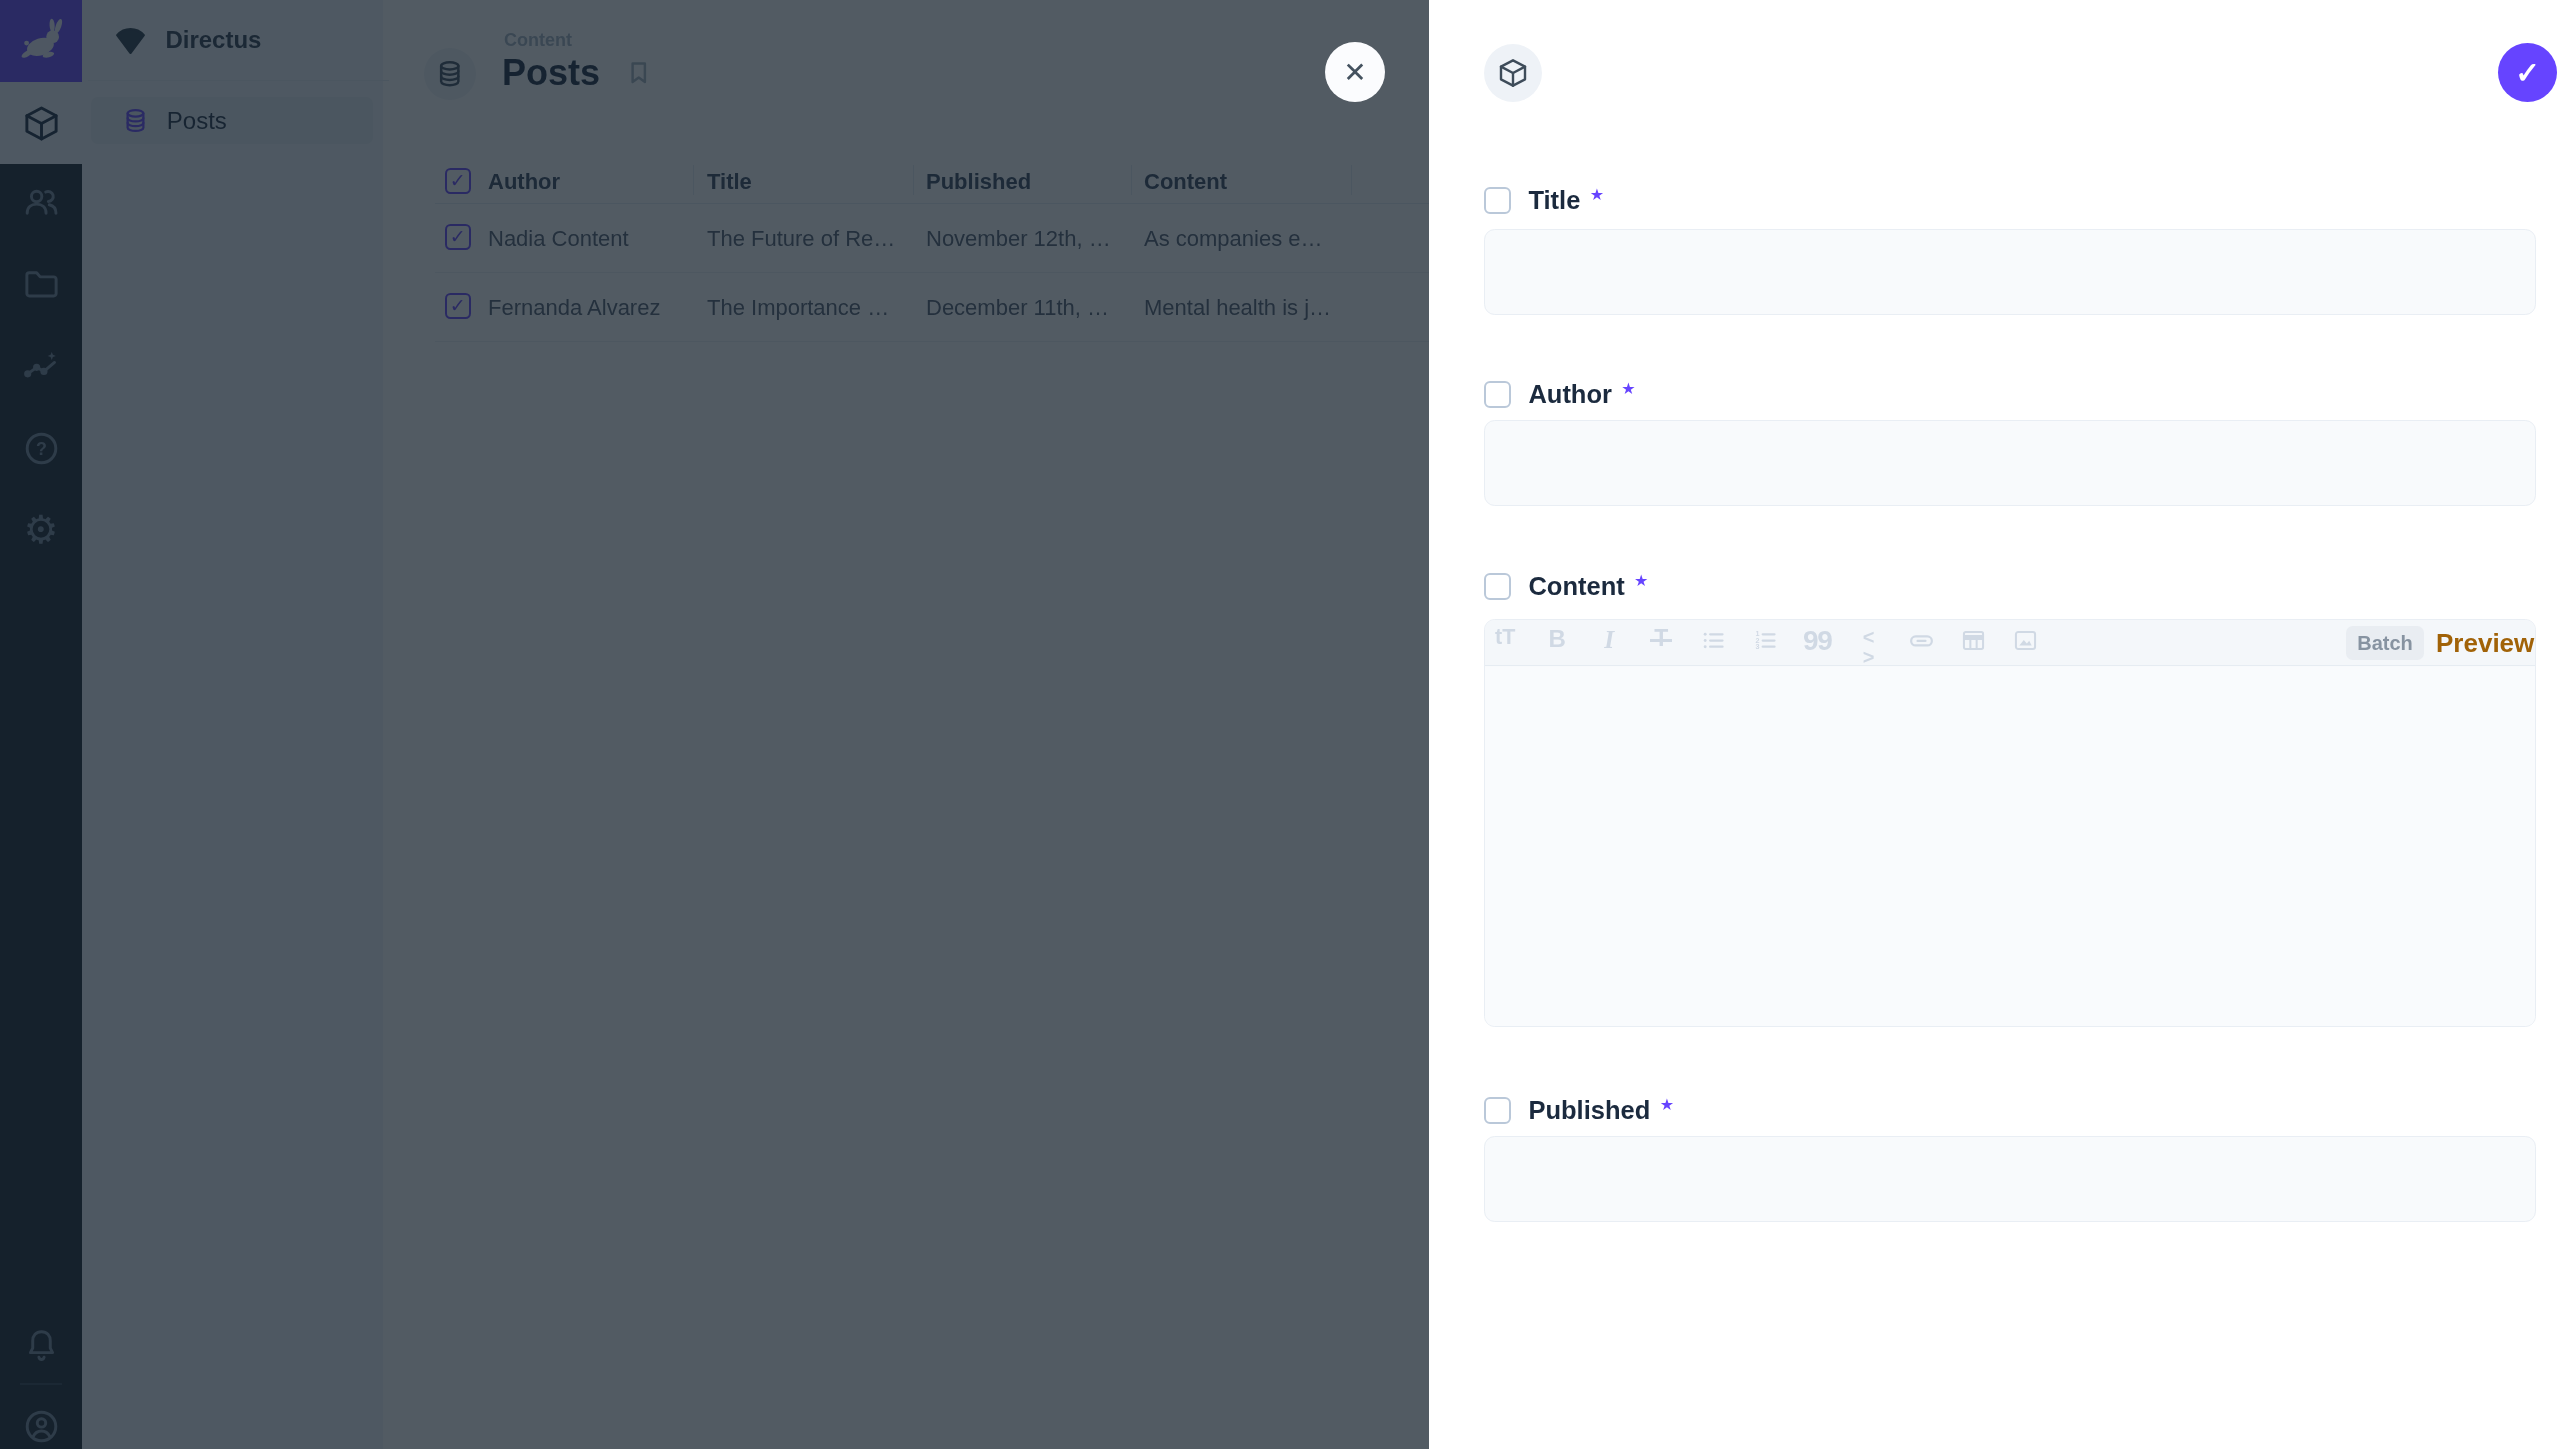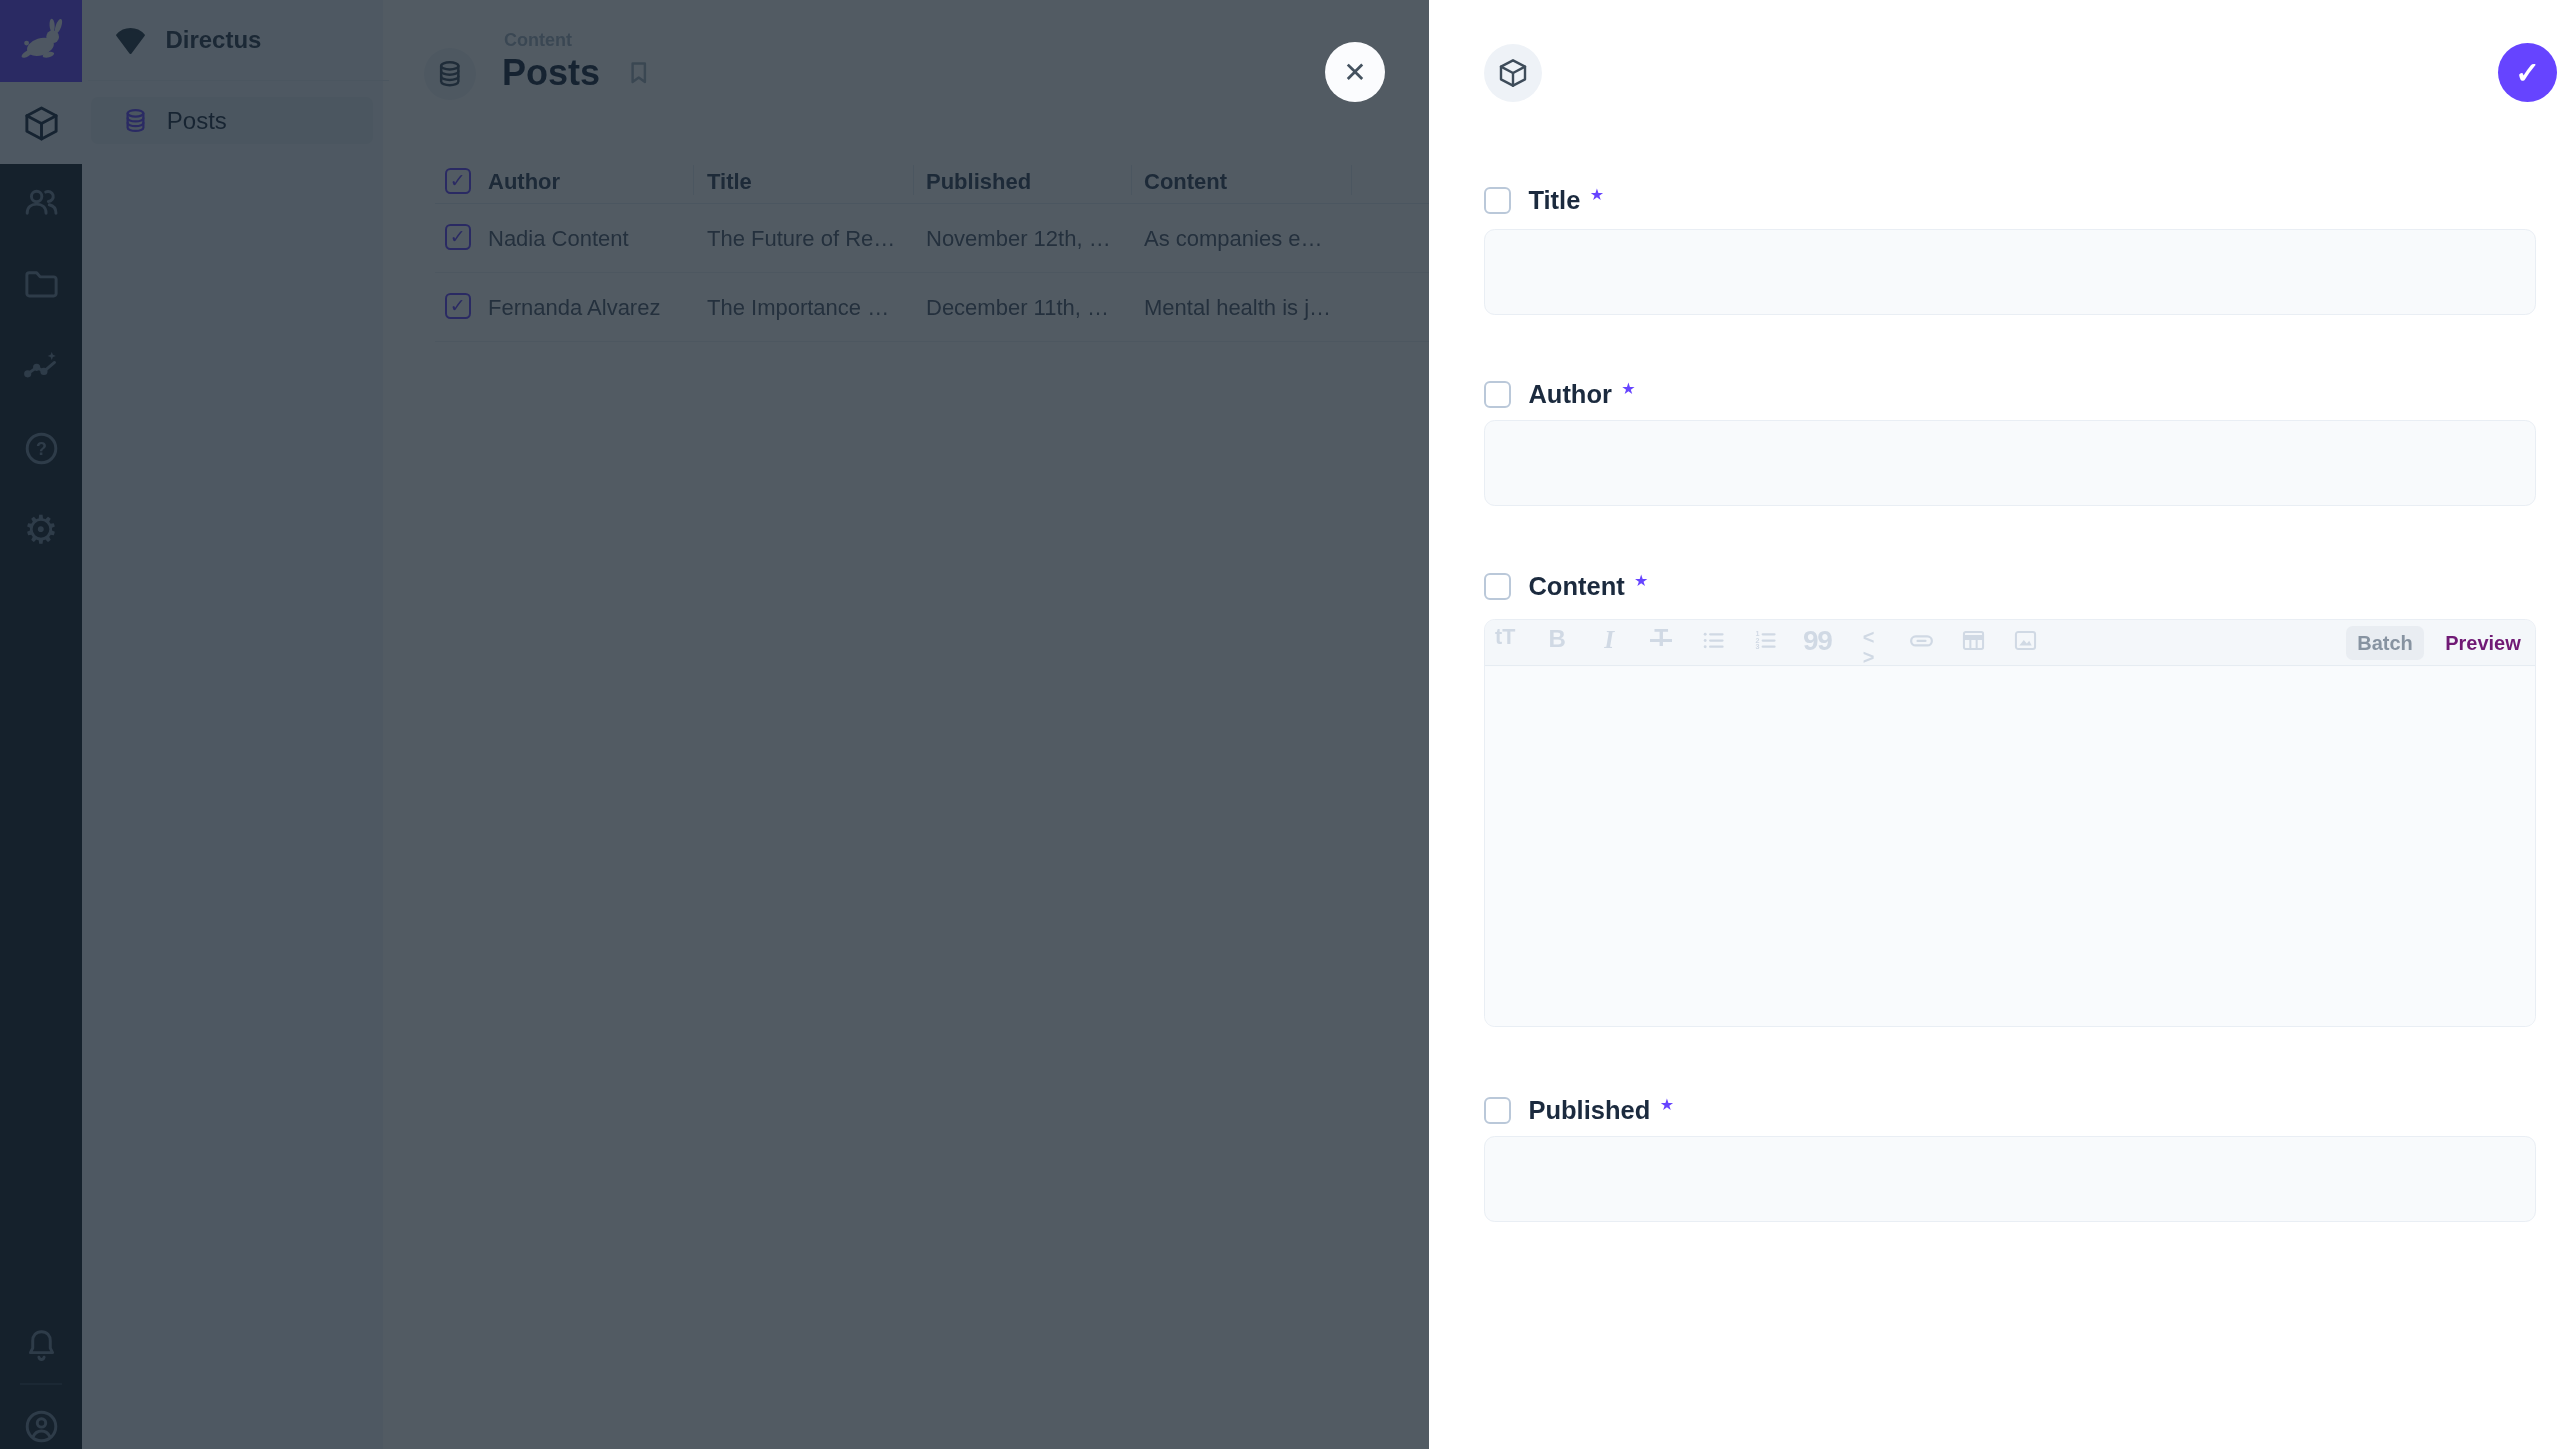--- a/index.html
+++ b/index.html
@@ -96,21 +96,21 @@
   .tool-glyph{font-size:21.5px;font-weight:700;line-height:1;}
   .glyph-bold{font-size:24px;font-weight:800;}
   .glyph-italic{font-family:"Liberation Serif","DejaVu Serif",serif;font-style:italic;font-weight:700;font-size:25.5px;}
   .glyph-strike{position:relative;font-size:23px;font-weight:700;}
   .glyph-strike::after{content:"";position:absolute;left:-4px;right:-4px;top:55%;height:2.7px;background:var(--tool-icon);}
   .glyph-quote{font-weight:800;font-size:28px;letter-spacing:-1.3px;}
   .glyph-code{font-size:20px;font-weight:800;letter-spacing:1.3px;}
   .edit-tab{position:absolute;left:861px;top:6px;width:78px;height:34px;border:none;border-radius:6.7px;
     background:#e9edf2;color:#8793a1;font-size:20px;font-weight:700;cursor:pointer;}
   .preview-tab{position:absolute;left:951px;top:6px;width:94px;height:34px;border:none;border-radius:6.7px;
-    background:transparent;color:#701a75;font-size:20px;font-weight:600;cursor:pointer;text-align:center;}
+    background:transparent;color:#a16207;font-size:26px;font-weight:600;cursor:pointer;text-align:center;}
   .editor-body{position:absolute;left:0;top:47px;right:0;bottom:0;background:#f9fbfd;cursor:text;}
 
   svg{display:block;}
 </style>
 </head>
 <body>
 
 <div class="stage">
 
   <aside class="module-bar">

